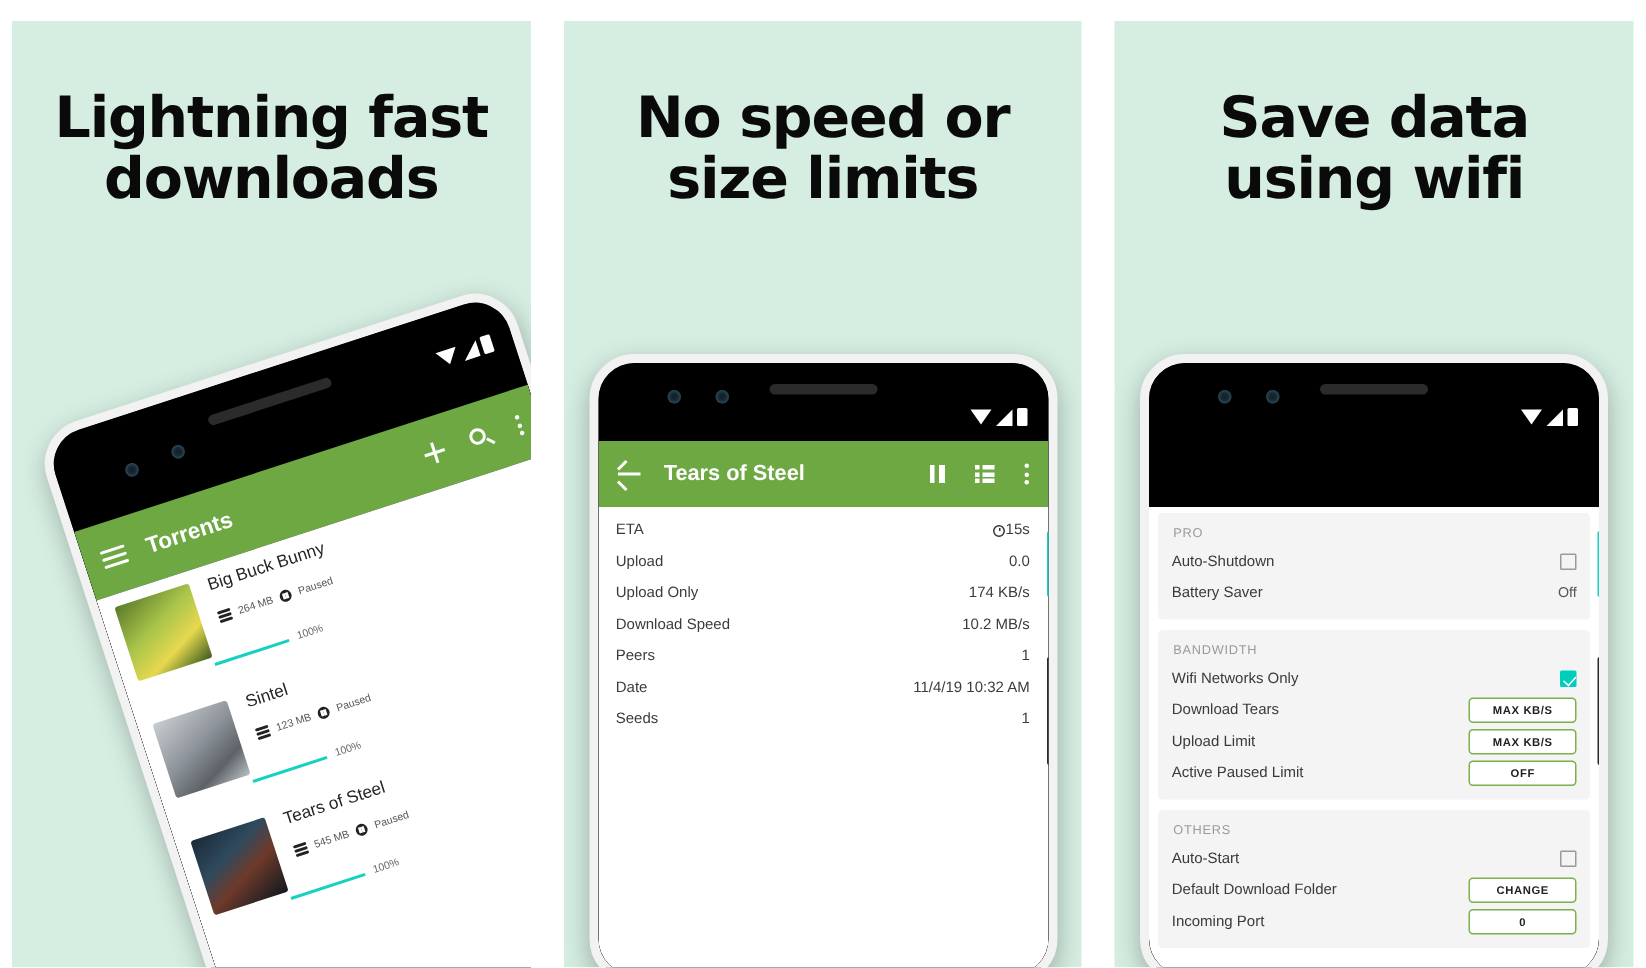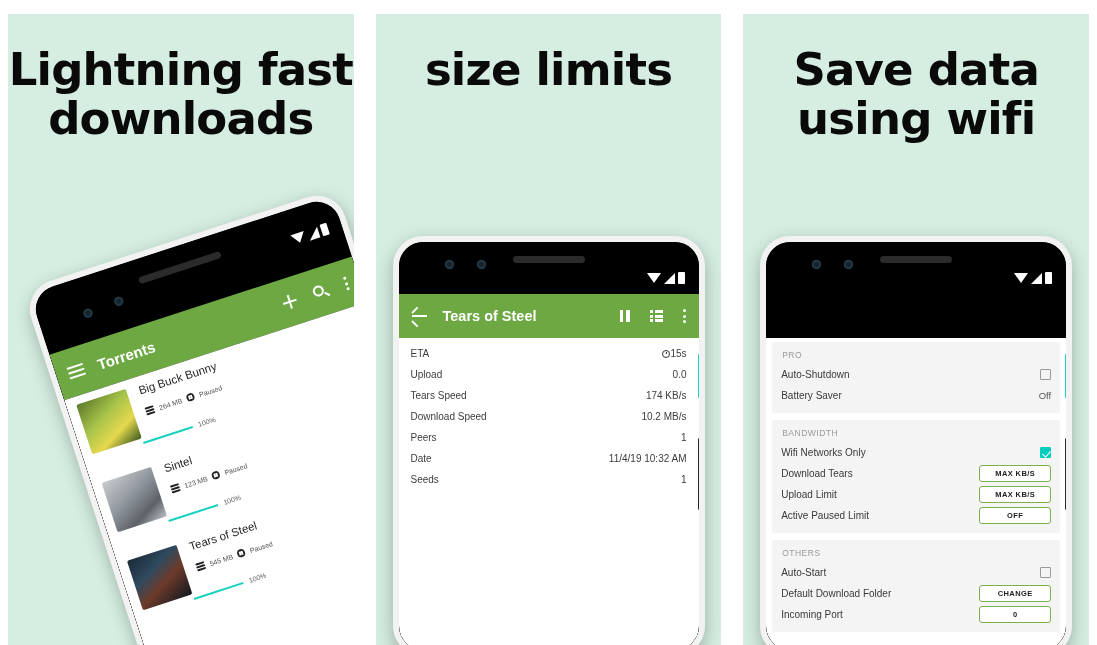--- a/index.html
+++ b/index.html
@@ -8,23 +8,23 @@
     background: #ffffff;
     font-family: "Liberation Sans", sans-serif;
     overflow: hidden;
   }
   .board { position: relative; width: 1097px; height: 645px; display: flex; gap: 22px; padding: 14px 8px 0 8px; }
   .panel {
     position: relative; flex: 1 1 0; height: 631px;
     background: #d6eee2; overflow: hidden;
   }
   .headline {
-    position: absolute; left: 0; right: 0; top: 32px;
+    position: absolute; left: 0; right: 0; top: 44px;
     text-align: center; color: #0a0a0a;
-    font-size: 45px; font-weight: 700; line-height: 1.08;
+    font-size: 38px; font-weight: 700; line-height: 1.08;
     letter-spacing: -0.8px;
     font-family: "DejaVu Sans", sans-serif;
   }
   .headline span { display: block; }
 
   
   .phone {
     position: absolute;
     background: #0d0d0d;
     border: 6px solid #f2f2f2;
@@ -227,20 +227,21 @@
             </div>
           </div>
         </div>
       </div>
 
     </div>
   </div>
 
   <div class="panel">
     <div class="headline">
+      <span>No speed or</span>
       <span>size limits</span>
     </div>
 
     <div class="phone phone-straight">
       <div class="phone-inner">
         <div class="speaker"></div>
         <div class="cam c1"></div>
         <div class="cam c2"></div>
 
         <div class="statusbar">
@@ -283,21 +284,21 @@
             <span class="d-val">
                 <span class="clock"></span>
               <span>15s</span>
               </span>
           </div>
           <div class="d-row">
             <span>Upload</span>
             <span class="d-val">0.0</span>
           </div>
           <div class="d-row">
-            <span>Tears Speed</span>
+            <span>Upload Only</span>
             <span class="d-val">174 KB/s</span>
           </div>
           <div class="d-row">
             <span>Download Speed</span>
             <span class="d-val">10.2 MB/s</span>
           </div>
           <div class="d-row">
             <span>Peers</span>
             <span class="d-val">1</span>
           </div>

